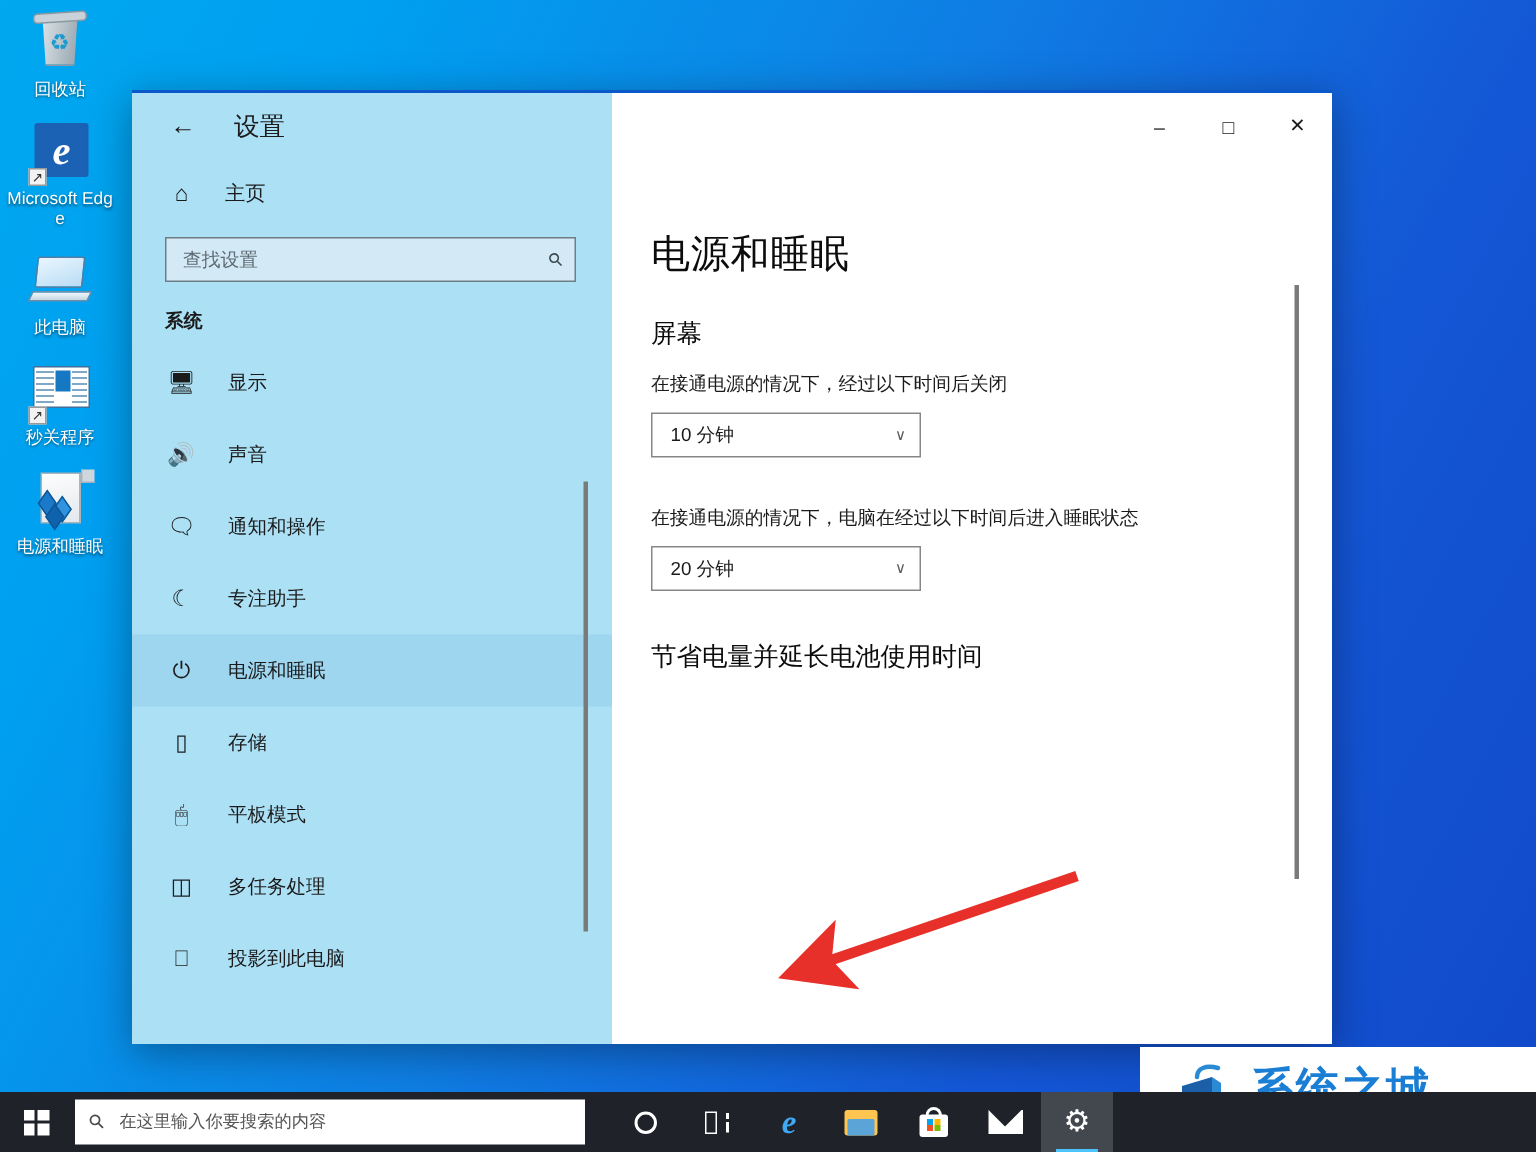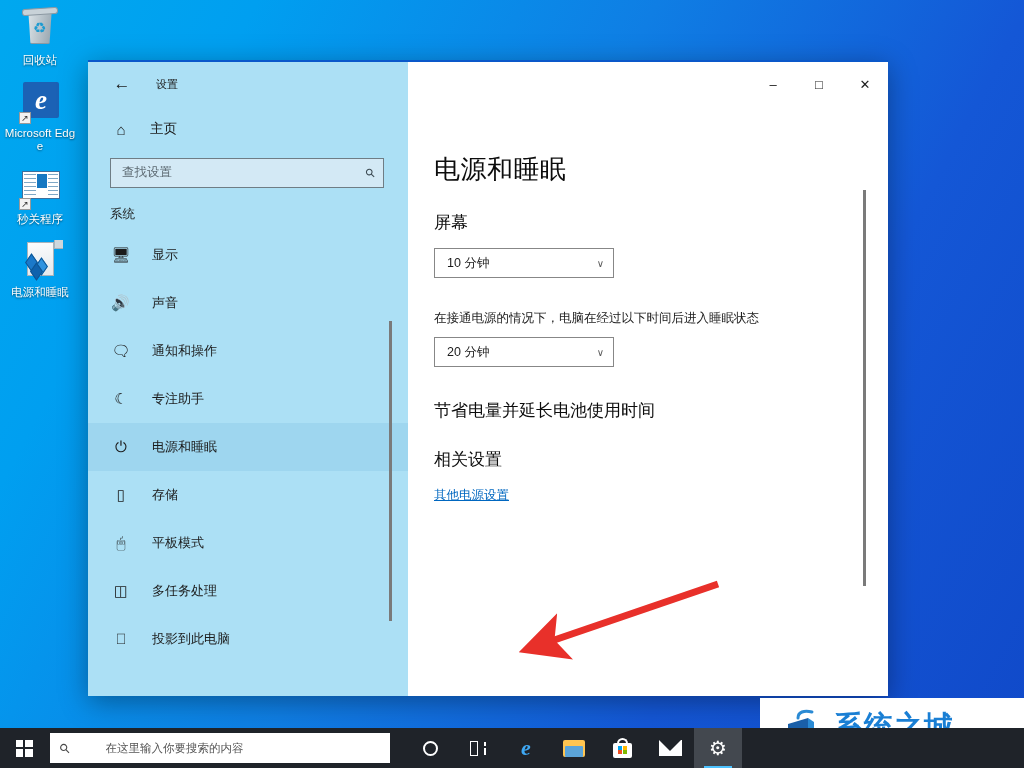--- a/index.html
+++ b/index.html
@@ -88,21 +88,21 @@
     height:44px; display:flex; align-items:stretch; flex:0 0 44px;
   }
   .tb-left {
     width:320px; background:#ace0f5; display:flex; align-items:center; gap:22px;
     padding-left:22px;
   }
   .tb-back {
     width:24px; height:24px; display:flex; align-items:center; justify-content:center;
     color:#1b1b1b; font-size:17px; cursor:pointer;
   }
-  .tb-title { font-size:11px; color:#1b1b1b; }
+  .tb-title { font-size:17px; color:#1b1b1b; }
   .tb-fill { flex:1; background:#fff; }
   .tb-btns { display:flex; background:#fff; }
   .tb-btn {
     width:46px; display:flex; align-items:center; justify-content:center;
     font-size:13px; color:#1b1b1b; cursor:pointer;
   }
 
   .body { flex:1; display:flex; min-height:0; }
 
   
@@ -116,26 +116,26 @@
   }
   .home-row .hi { width:22px; text-align:center; font-size:15px; color:#1b1b1b; }
   .home-row .ht { font-size:13.5px; color:#1b1b1b; }
   .search-wrap { padding:12px 24px 0 22px; }
   .search-box {
     height:30px; background:#d3e9f5; border:1px solid #6f7d85;
     display:flex; align-items:center; padding:0 8px 0 11px;
   }
   .search-box input {
     flex:1; border:0; outline:0; background:transparent;
-    font-family:Liberation Mono, monospace; font-size:12.5px; color:#2b2b2b;
+    font-family:Liberation Sans, sans-serif; font-size:12.5px; color:#2b2b2b;
   }
   .search-box input::placeholder { color:#5d6a72; }
   .search-ic { font-size:12px; color:#3c4a52; transform:rotate(-45deg); }
   .cat-title {
-    font-size:12.5px; font-weight:normal; color:#1b1b1b;
+    font-size:12.5px; font-weight:bold; color:#1b1b1b;
     padding:18px 0 6px 22px;
   }
   .nav { padding-top:2px; }
   .nav-item {
     display:flex; align-items:center; gap:20px; height:48px;
     padding-left:22px; cursor:pointer;
   }
   .nav-item.active { background:#9ed6ef; }
   .nav-ic {
     width:22px; height:22px; display:flex; align-items:center;
@@ -202,21 +202,21 @@
     grid-template-columns:1fr 1fr; grid-template-rows:1fr 1fr; gap:2px; }
   .winlogo i { background:#fff; display:block; }
   .tb-search {
     width:340px; height:30px; background:#ffffff; display:flex;
     align-items:center; gap:10px; padding:0 10px; margin-left:2px;
     cursor:text;
   }
   .tb-search .si { font-size:13px; color:#4a4a4a; transform:rotate(-45deg); }
   .tb-search input {
     flex:1; border:0; outline:0; background:transparent;
-    font-family:Liberation Sans, sans-serif; font-size:11.5px; color:#333;margin-left:26px;
+    font-family:Liberation Sans, sans-serif; font-size:11.5px; color:#333;
   }
   .tb-search input::placeholder { color:#555; }
   .tb-icons { display:flex; align-items:center; margin-left:16px; }
   .tb-ic {
     width:48px; height:40px; display:flex; align-items:center;
     justify-content:center; cursor:pointer; position:relative;
   }
   .tb-ic.active { background:#43484f; }
   .tb-ic.active::after {
     content:""; position:absolute; left:10px; right:10px; bottom:0;
@@ -270,20 +270,27 @@
     <div class="desk-icon">
       <div class="glyph">
         <div class="ic-edge">
             <div class="ic-edge-e">e</div>
           </div>
         <div class="shortcut">↗</div>
       </div>
       <span class="cap">Microsoft Edge</span>
     </div>
 
+    <div class="desk-icon">
+      <div class="glyph">
+        <div class="ic-pc-mon"></div>
+          <div class="ic-pc-base"></div>
+      </div>
+      <span class="cap">此电脑</span>
+    </div>
 
     <div class="desk-icon">
       <div class="glyph">
         <div class="ic-win"></div>
         <div class="ic-win-l"></div>
           <div class="ic-win-c"></div>
           <div class="ic-win-r"></div>
         <div class="shortcut">↗</div>
       </div>
       <span class="cap">秒关程序</span>
@@ -376,42 +383,39 @@
         <div class="sb-scroll"></div>
       </div>
 
       <div class="content">
         <div class="content-inner">
 
           <h1 class="page-title">电源和睡眠</h1>
 
           <div class="blk">
             <h2 class="sec">屏幕</h2>
+            <div class="desc">在接通电源的情况下，经过以下时间后关闭</div>
             <div class="combo">
               <span>10 分钟</span>
               <span class="chev">∨</span>
             </div>
           </div>
 
           <div class="blk">
             <div class="desc">在接通电源的情况下，电脑在经过以下时间后进入睡眠状态</div>
             <div class="combo">
               <span>20 分钟</span>
               <span class="chev">∨</span>
             </div>
           </div>
 
           <div class="blk tight">
             <h2 class="sec">节省电量并延长电池使用时间</h2>
           </div>
 
-          <div class="blk">
-            <h2 class="sec">相关设置</h2>
-            <span class="link">其他电源设置</span>
-          </div>
 
         </div>
         <div class="ct-scroll"></div>
       </div>
     </div>
   </div>
 
   <svg id="arrow" viewBox="0 0 240 95">
     <defs>
       <marker id="ah" markerWidth="7" markerHeight="7" refX="5.6" refY="3.5" orient="auto">

